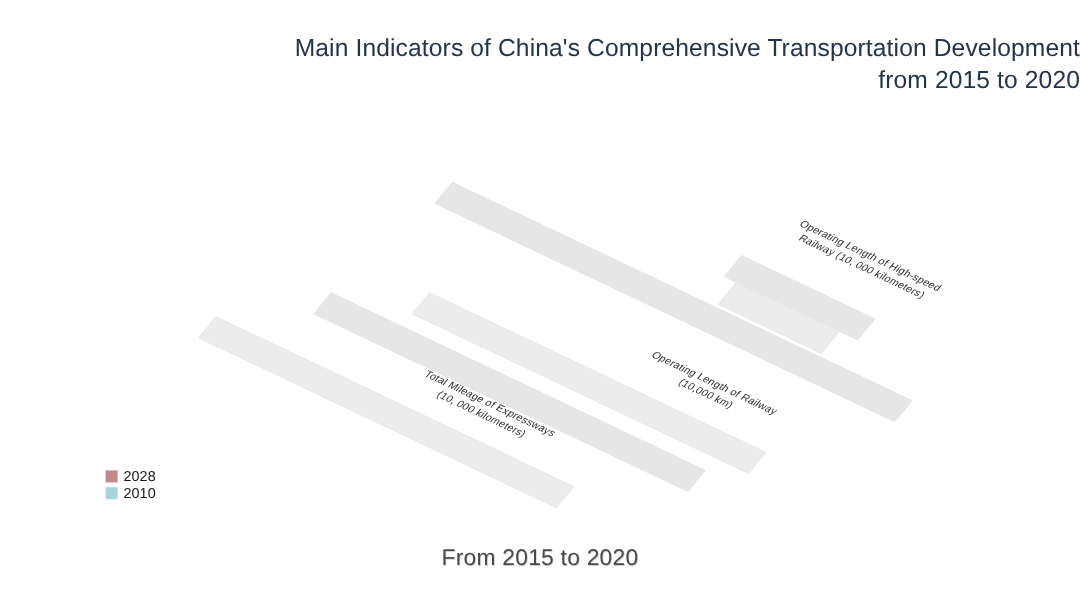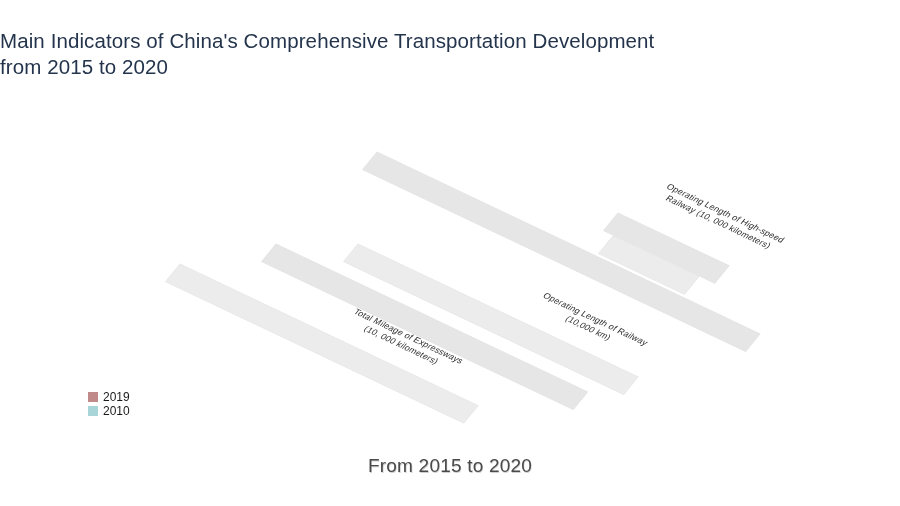--- a/index.html
+++ b/index.html
@@ -9,21 +9,21 @@
     font-family:"Liberation Sans", sans-serif;
     overflow:hidden;
     position:relative;
   }
   #chart-root{position:absolute;inset:0;}
 
   
   .chart-title{
     position:absolute;
     top:28px;left:0;width:900px;
-    text-align:left;
+    text-align:right;
     color:#23344c;
     font-size:20.5px;
     line-height:26px;
     font-weight:400;
     letter-spacing:.1px;
     white-space:pre-line;
   }
 
   
   .plot-area{
@@ -101,21 +101,21 @@
     <div class="cat-label" style="left:527px;top:313px;width:130px;transform:rotate(25.4deg) skewX(-14deg);">Operating Length of Railway
 (10,000 km)</div>
 
     <div class="cat-label" style="left:657px;top:207px;width:130px;transform:rotate(25.4deg) skewX(-14deg);">Operating Length of High-speed
 Railway (10, 000 kilometers)</div>
   </div>
 
   <div class="legend">
     <div class="legend-row">
       <span class="legend-swatch" style="background:#c08a8a;"></span>
-      <span class="legend-label">2019</span>
+      <span class="legend-label">2028</span>
     </div>
     <div class="legend-row">
       <span class="legend-swatch" style="background:#a8d5d8;"></span>
       <span class="legend-label">2010</span>
     </div>
   </div>
 
   <div class="axis-title">From 2015 to 2020</div>
 
 </div>

